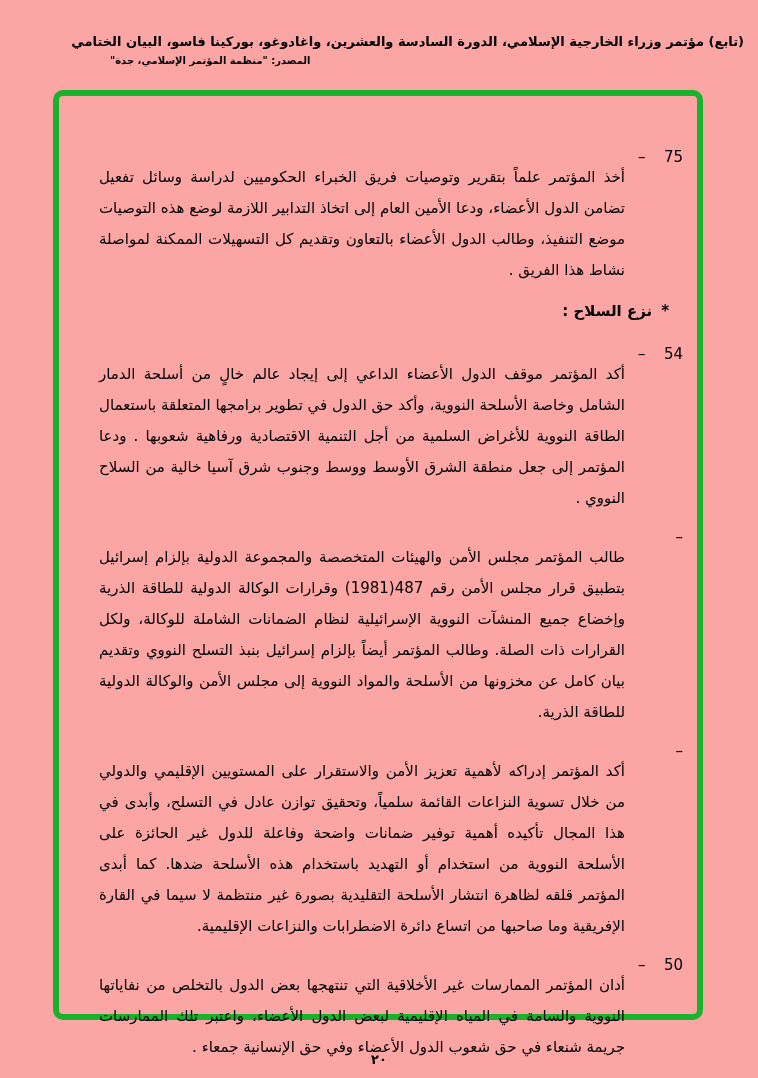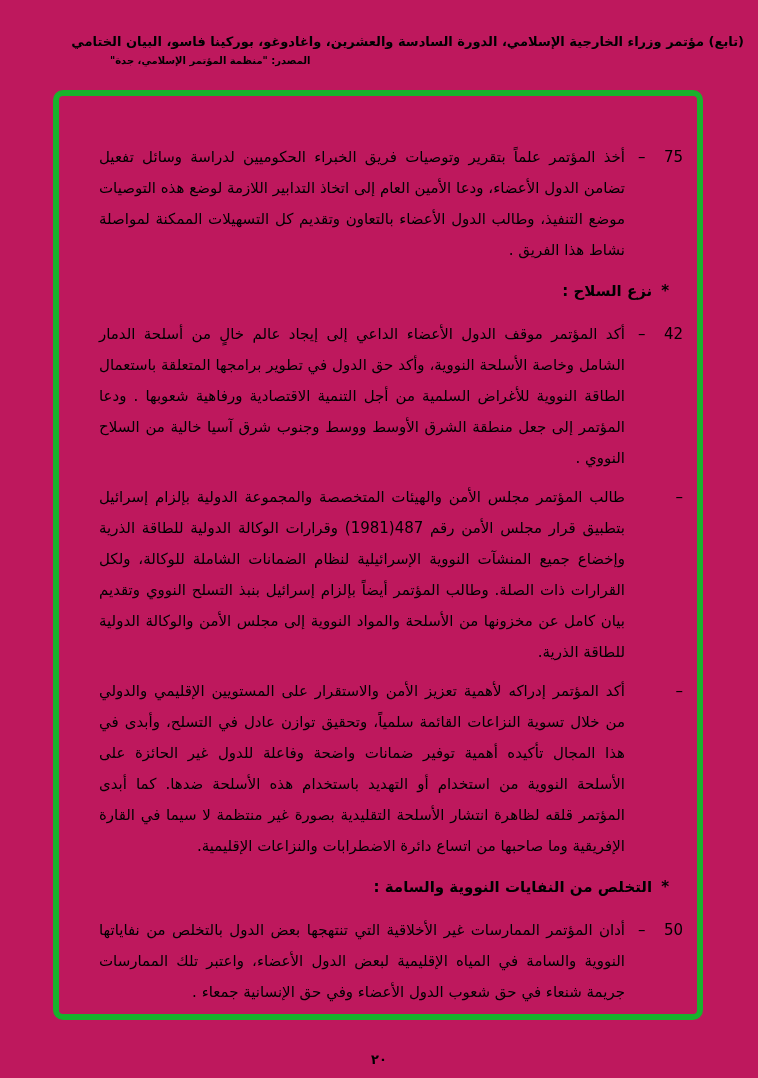--- a/index.html
+++ b/index.html
@@ -1,21 +1,21 @@
 <!DOCTYPE html>
 <html lang="ar" dir="rtl"><head>
 <meta charset="utf-8">
 <style>
   * { margin: 0; padding: 0; box-sizing: border-box; }
   html, body { background: #ffffff; }
   .page {
     position: relative;
     width: 758px;
     height: 1078px;
-    background: #be185d;
+    background: #fca5a5;
     font-family: "DejaVu Sans", sans-serif;
     color: #000;
     direction: rtl;
     overflow: hidden;
   }
   .header { padding-top: 32px; }
   .header-line1 {
     text-align: right;
     padding-right: 14px;
     font-size: 13px;
@@ -51,20 +51,21 @@
     width: 58px;
     display: flex;
     justify-content: space-between;
     padding-left: 13px;
     white-space: nowrap;
   }
   .body {
     flex: 1;
     text-align: justify;
     text-justify: inter-word;
+    margin-top: 20px;
   }
   .heading {
     margin: 10px 0 12px;
     padding-right: 14px;
     font-weight: bold;
   }
   .heading .marker { margin-left: 9px; }
   .heading .htext {
     text-decoration-thickness: 1.5px;
     text-underline-offset: 3px;
@@ -99,43 +100,40 @@
         </div>
         <div class="body">أخذ المؤتمر علماً بتقرير وتوصيات فريق الخبراء الحكوميين لدراسة وسائل تفعيل تضامن الدول الأعضاء، ودعا الأمين العام إلى اتخاذ التدابير اللازمة لوضع هذه التوصيات موضع التنفيذ، وطالب الدول الأعضاء بالتعاون وتقديم كل التسهيلات الممكنة لمواصلة نشاط هذا الفريق .</div>
       </div>
 
       <div class="heading">
         <span class="marker">*</span><span class="htext">نزع السلاح :</span>
       </div>
 
       <div class="item">
         <div class="num">
-          <span>42</span>
+          <span>54</span>
           <span>–</span>
         </div>
         <div class="body">أكد المؤتمر موقف الدول الأعضاء الداعي إلى إيجاد عالم خالٍ من أسلحة الدمار الشامل وخاصة الأسلحة النووية، وأكد حق الدول في تطوير برامجها المتعلقة باستعمال الطاقة النووية للأغراض السلمية من أجل التنمية الاقتصادية ورفاهية شعوبها . ودعا المؤتمر إلى جعل منطقة الشرق الأوسط ووسط وجنوب شرق آسيا خالية من السلاح النووي .</div>
       </div>
 
       <div class="item">
         <div class="num">
           <span>–</span>
         </div>
         <div class="body">طالب المؤتمر مجلس الأمن والهيئات المتخصصة والمجموعة الدولية بإلزام إسرائيل بتطبيق قرار مجلس الأمن رقم 487(1981) وقرارات الوكالة الدولية للطاقة الذرية وإخضاع جميع المنشآت النووية الإسرائيلية لنظام الضمانات الشاملة للوكالة، ولكل القرارات ذات الصلة. وطالب المؤتمر أيضاً بإلزام إسرائيل بنبذ التسلح النووي وتقديم بيان كامل عن مخزونها من الأسلحة والمواد النووية إلى مجلس الأمن والوكالة الدولية للطاقة الذرية.</div>
       </div>
 
       <div class="item">
         <div class="num">
           <span>–</span>
         </div>
         <div class="body">أكد المؤتمر إدراكه لأهمية تعزيز الأمن والاستقرار على المستويين الإقليمي والدولي من خلال تسوية النزاعات القائمة سلمياً، وتحقيق توازن عادل في التسلح، وأبدى في هذا المجال تأكيده أهمية توفير ضمانات واضحة وفاعلة للدول غير الحائزة على الأسلحة النووية من استخدام أو التهديد باستخدام هذه الأسلحة ضدها. كما أبدى المؤتمر قلقه لظاهرة انتشار الأسلحة التقليدية بصورة غير منتظمة لا سيما في القارة الإفريقية وما صاحبها من اتساع دائرة الاضطرابات والنزاعات الإقليمية.</div>
       </div>
 
-      <div class="heading">
-        <span class="marker">*</span><span class="htext">التخلص من النفايات النووية والسامة :</span>
-      </div>
 
       <div class="item">
         <div class="num">
           <span>50</span>
           <span>–</span>
         </div>
         <div class="body">أدان المؤتمر الممارسات غير الأخلاقية التي تنتهجها بعض الدول بالتخلص من نفاياتها النووية والسامة في المياه الإقليمية لبعض الدول الأعضاء، واعتبر تلك الممارسات جريمة شنعاء في حق شعوب الدول الأعضاء وفي حق الإنسانية جمعاء .</div>
       </div>
 
     </div>

